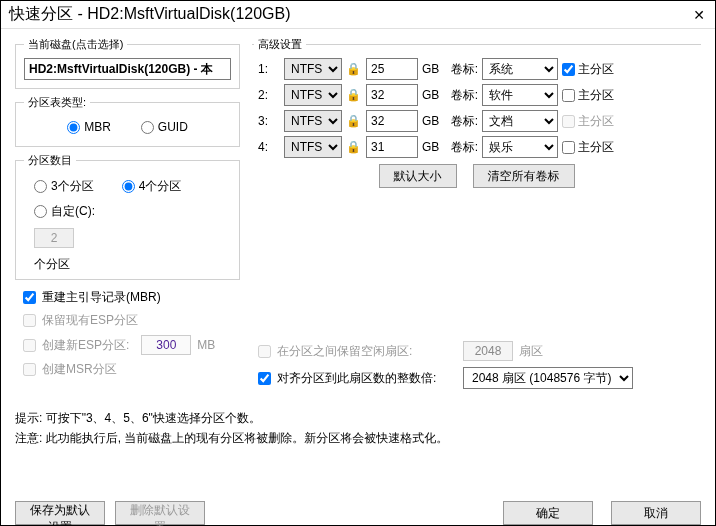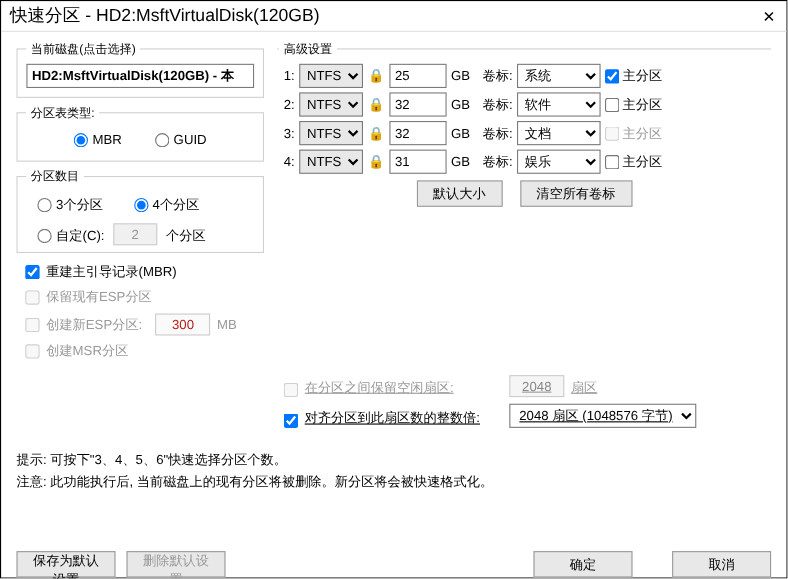--- a/index.html
+++ b/index.html
@@ -10,49 +10,49 @@
 .close-btn { font-size: 14px; cursor: default; }
 .content { padding: 8px 14px 0 14px; display: flex; gap: 12px; }
 .left-col { width: 225px; }
 .right-col { flex: 1; }
 fieldset { border: 1px solid #d0d0d0; margin-bottom: 6px; padding: 6px 8px 8px 8px; }
 legend { padding: 0 4px; font-size: 11px; }
 .disk-select { width: 100%; height: 22px; border: 1px solid #7a7a7a; background: #fff; padding: 2px 4px; font-weight: bold; font-size: 12px; }
 .radio-grid { display: flex; gap: 30px; justify-content: center; padding: 4px 0; }
 .part-count fieldset { padding-bottom: 6px; }
 .count-row { display: flex; gap: 28px; padding: 4px 0 4px 10px; align-items: center; }
-.custom-row { display: flex; align-items: flex-end; gap: 8px; padding: 4px 0 0 10px; }
+.custom-row { display: flex; align-items: flex-start; gap: 8px; padding: 4px 0 0 10px; flex-direction: column; }
 .custom-spin { width: 40px; height: 20px; border: 1px solid #ccc; background: #f0f0f0; text-align: center; color: #999; }
 .chk-row { display: flex; align-items: center; gap: 6px; padding: 3px 0 3px 8px; }
 .chk-row.disabled { color: #999; }
 .chk-row input[type=checkbox] { width: 13px; height: 13px; }
-.esp-input { width: 50px; height: 20px; border: 1px solid #ccc; text-align: center; color: #b91c1c; margin-left: 6px; }
+.esp-input { width: 50px; height: 20px; border: 1px solid #ccc; text-align: center; color: #4c1d95; margin-left: 6px; }
 .adv-rows { display: flex; flex-direction: column; gap: 4px; margin-top: 2px; }
 .adv-row { display: flex; align-items: center; gap: 4px; }
 .row-num { width: 14px; text-align: right; }
 .fs-select, .vol-select { height: 22px; border: 1px solid #7a7a7a; background: #e8e8e8; padding: 0 2px; font-size: 12px; }
-.fs-select { width: 58px; }
+.fs-select { width: 58px; margin-left: 12px; }
 .lock-icon { width: 16px; text-align: center; color: #555; }
 .size-input { width: 52px; height: 22px; border: 1px solid #7a7a7a; text-align: left; padding: 0 4px; }
 .unit { width: 20px; }
 .vol-label { width: 32px; text-align: right; }
 .vol-select { width: 76px; background: #fff; }
 .primary-chk { display: flex; align-items: center; gap: 3px; }
 .primary-chk.disabled { color: #999; }
 .btn-row { display: flex; gap: 16px; justify-content: center; margin-top: 6px; }
 .btn { height: 24px; border: 1px solid #999; background: #e8e8e8; padding: 0 14px; cursor: default; }
 .bottom-opts { margin-top: 150px; padding-left: 4px; }
-.reserve-row { display: flex; align-items: flex-end; gap: 6px; padding: 3px 0; text-decoration: underline; }
+.reserve-row { display: flex; align-items: center; gap: 6px; padding: 3px 0; }
 .reserve-row.disabled { color: #999; }
 .sector-input { width: 50px; height: 20px; border: 1px solid #ccc; background: #f5f5f5; text-align: center; color: #888; }
 .align-select { width: 170px; height: 22px; border: 1px solid #7a7a7a; background: #fff; padding: 0 4px; }
 .tips { padding: 6px 14px; line-height: 1.7; }
 .footer { position: absolute; bottom: 0; left: 14px; right: 14px; display: flex; justify-content: space-between; margin-top: 24px; }
 .footer-left { display: flex; gap: 10px; }
-.footer-right { display: flex; gap: 36px; padding-left: 19px; }
+.footer-right { display: flex; gap: 18px; padding-left: 19px; }
 .footer .btn { width: 90px; }
 .footer .btn.disabled { color: #999; }
 input[type=radio], input[type=checkbox] { margin: 0; }
 label { display: flex; align-items: center; gap: 4px; cursor: default; }
 select { appearance: auto; }
 </style>
 </head>
 <body>
 
 <div class="window">

